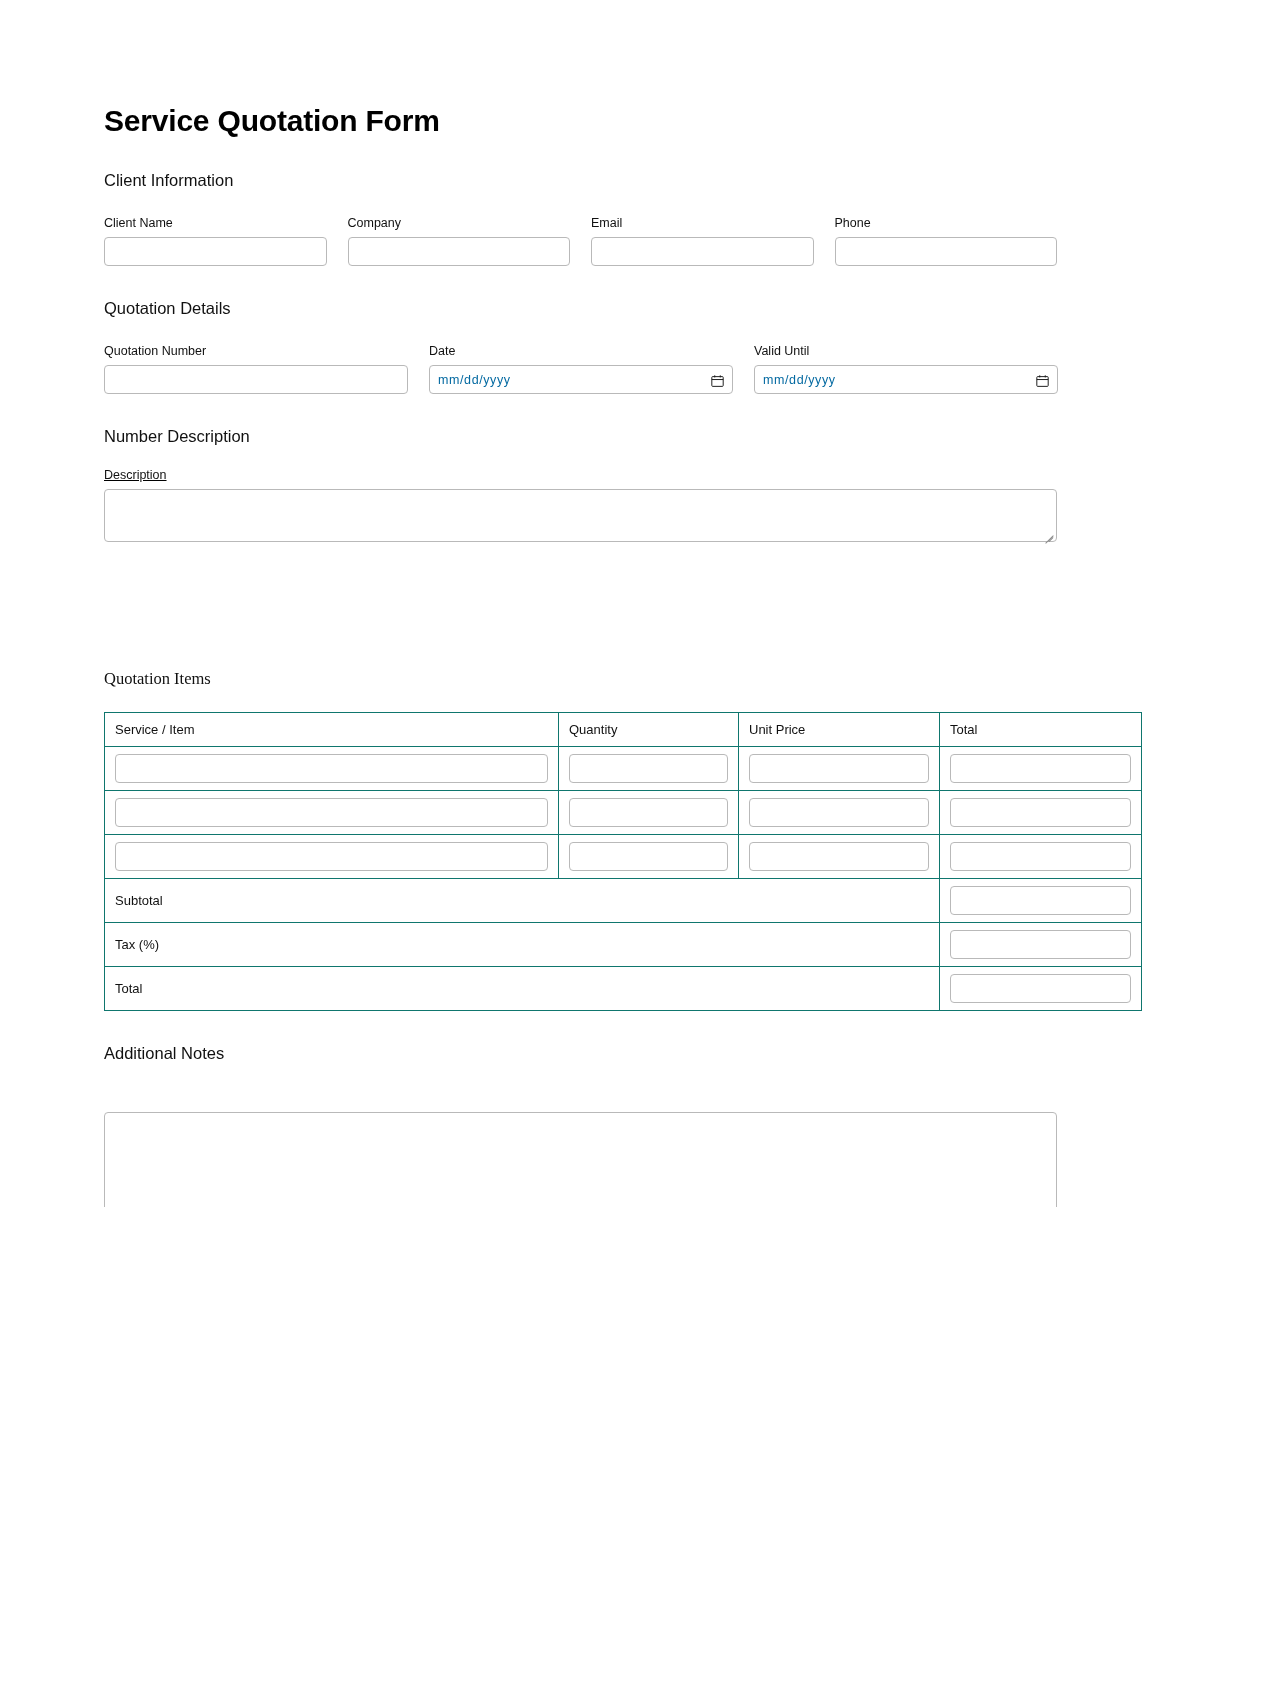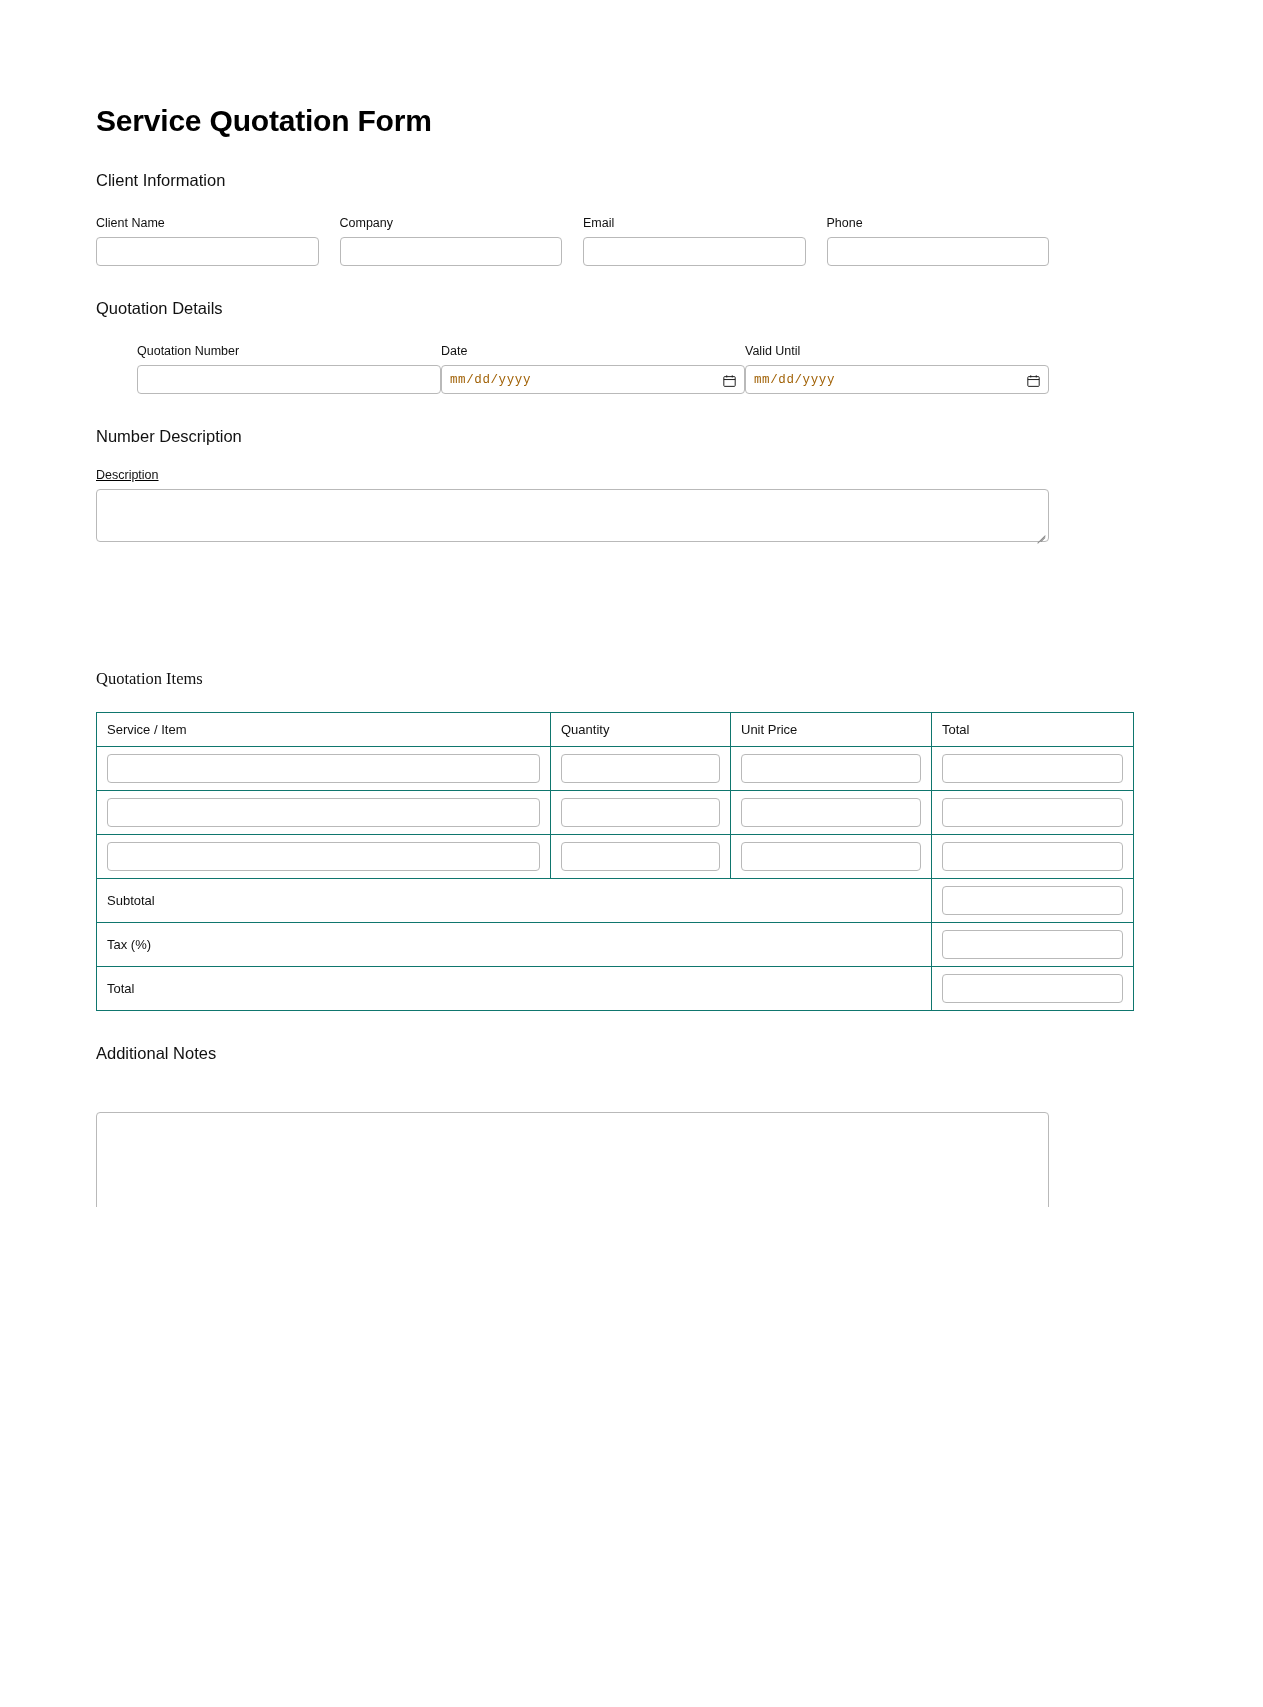--- a/index.html
+++ b/index.html
@@ -10,21 +10,21 @@
   body {
     font-family: "Liberation Sans", sans-serif;
     color: #000000;
     width: 1263px;
     height: 1707px;
     overflow: hidden;
     position: relative;
   }
   .page {
     position: absolute;
-    left: 96px;
+    left: 104px;
     top: 0;
     width: 953px;
   }
   .form-title {
     font-size: 30px;
     font-weight: bold;
     letter-spacing: -0.2px;
     margin: 0;
     padding-top: 104px;
     color: #000;
@@ -59,42 +59,42 @@
     border: 1px solid #b9b9b9;
     border-radius: 4px;
     background: #fff;
     font-family: "Liberation Sans", sans-serif;
     font-size: 13px;
     padding: 2px 6px;
     color: #000;
     outline: none;
   }
   
-  .row-details { display: flex; padding-top: 26px; justify-content: flex-end; }
+  .row-details { display: flex; gap: 21px; padding-top: 26px; }
   .f-qnum { width: 304px; flex: none; }
   .f-date { width: 304px; flex: none; }
   .f-valid { width: 304px; flex: none; }
 
   .date-wrap {
     position: relative;
     width: 100%;
     height: 29px;
     border: 1px solid #b9b9b9;
     border-radius: 4px;
     background: #fff;
     box-sizing: border-box;
     display: flex;
     align-items: center;
     padding: 0 8px;
   }
   .date-text {
-    font-family: Liberation Mono, monospace;
+    font-family: Liberation Sans, sans-serif;
     font-size: 12.5px;
     letter-spacing: 0.6px;
-    color: #a16207;
+    color: #0369a1;
     white-space: nowrap;
   }
   .cal-icon {
     position: absolute;
     right: 8px;
     top: 50%;
     transform: translateY(-50%);
     width: 13px;
     height: 13px;
   }

